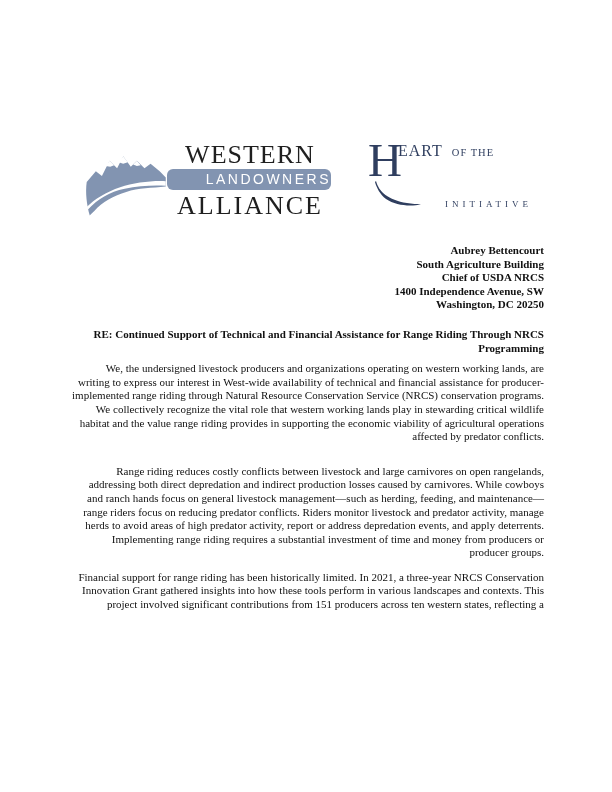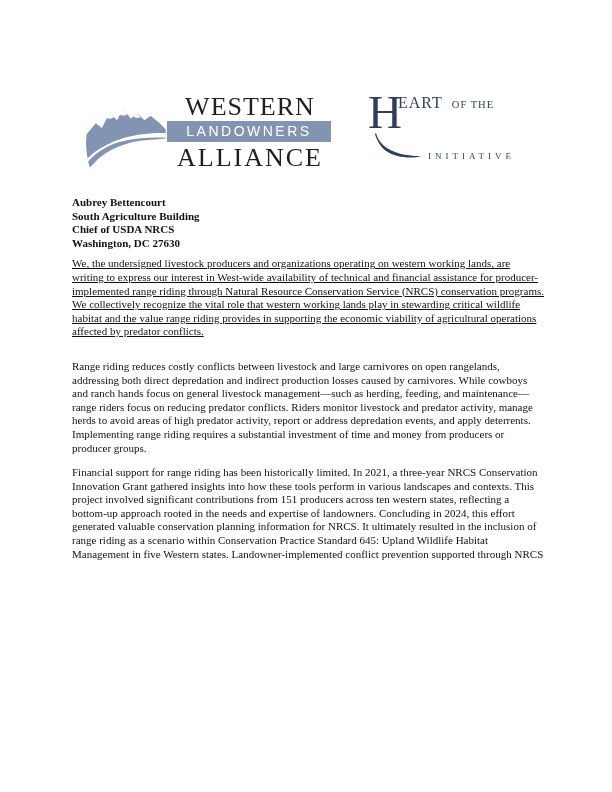--- a/index.html
+++ b/index.html
@@ -3,67 +3,69 @@
 <meta charset="utf-8">
 <style>
   html,body{margin:0;padding:0;background:#ffffff;}
   .page{
     position:relative;
     width:612px;height:563px;
     background:var(--paper,#ffffff);
     font-family:"Liberation Serif","DejaVu Serif",serif;
     color:var(--ink,#111111);
     overflow:hidden;
+    margin-top:48px;
   }
 
   
   .wla-logo{position:absolute;left:85px;top:92px;width:246px;height:84px;}
   .wla-art{position:absolute;left:0;top:4px;width:84px;height:76px;}
   .wla-words{position:absolute;left:84px;top:0;width:162px;text-align:center;}
   .wla-western{
     font-size:26px;line-height:29px;letter-spacing:1px;
     color:var(--logo_ink,#1f1f1f);white-space:nowrap;
   }
   .wla-bar{
     background:var(--wla_blue,#8294b1);
     color:#ffffff;
     font-family:"Liberation Sans","DejaVu Sans",sans-serif;
     font-size:14px;line-height:21px;letter-spacing:2.5px;
-    text-align:center;white-space:nowrap;
+    text-align:right;white-space:nowrap;
     margin-left:-2px;
+    border-radius:6px;
   }
   .wla-alliance{
     font-size:26px;line-height:31px;letter-spacing:2px;
     color:var(--logo_ink,#1f1f1f);white-space:nowrap;
   }
 
   
   .hotr-logo{
     position:absolute;left:368px;top:92px;width:160px;height:72px;
     color:var(--hotr_navy,#2f3e5f);
   }
   .hotr-h{position:absolute;left:0;top:-3px;font-size:47px;line-height:47px;}
   .hotr-flourish{position:absolute;left:7px;top:41px;}
   .hotr-line1{position:absolute;left:30px;top:2px;white-space:nowrap;}
   .hotr-eart{font-size:16px;letter-spacing:1px;}
   .hotr-ofthe{font-size:10.5px;letter-spacing:1px;margin-left:5px;font-family:Liberation Serif, serif;}
   .hotr-line2{position:absolute;left:38px;top:23px;white-space:nowrap;}
   .hotr-r{font-size:30px;line-height:32px;}
   .hotr-ockies{font-size:25px;letter-spacing:2px;}
-  .hotr-line3{position:absolute;left:60px;top:59px;font-size:9px;letter-spacing:4px;white-space:nowrap;}
+  .hotr-line3{position:absolute;left:77px;top:59px;font-size:9px;letter-spacing:4px;white-space:nowrap;}
 
   
   .letter{
     position:absolute;left:72px;top:196px;width:472px;
-    font-size:11px;line-height:13.6px;text-align:left;
+    font-size:11px;line-height:13.6px;text-align:right;
   }
   .recipient{font-weight:bold;}
   .subject{font-weight:bold;margin-top:16px;}
   .salutation{margin-top:15px;}
-  .para-1{margin-top:7px;text-decoration:underline;}
+  .para-1{margin-top:7px;}
   .para-2{margin-top:21px;}
   .para-3{margin-top:11px;}
   .lead-bold{font-weight:normal;}
 </style>
 </head>
 <body>
 
 <div class="page">
 
   <div class="wla-logo">
@@ -93,23 +95,25 @@
     </div>
     <div class="hotr-line3">INITIATIVE</div>
   </div>
 
   <div class="letter">
 
     <div class="recipient">
       <div>Aubrey Bettencourt</div>
       <div>South Agriculture Building</div>
       <div>Chief of USDA NRCS</div>
-      <div>Washington, DC 27630</div>
+      <div>1400 Independence Avenue, SW</div>
+      <div>Washington, DC 20250</div>
     </div>
 
+    <div class="subject">RE: Continued Support of Technical and Financial Assistance for Range Riding Through NRCS Programming</div>
 
 
     <div class="para-1">We, the undersigned livestock producers and organizations operating on western working lands, are writing to express our interest in West-wide availability of technical and financial assistance for producer-implemented range riding through Natural Resource Conservation Service (NRCS) conservation programs. We collectively recognize the vital role that western working lands play in stewarding critical wildlife habitat and the value range riding provides in supporting the economic viability of agricultural operations affected by predator conflicts.</div>
 
     <div class="para-2"><span class="lead-bold">Range riding</span><span> reduces costly conflicts between livestock and large carnivores on open rangelands, addressing both direct depredation and indirect production losses caused by carnivores. While cowboys and ranch hands focus on general livestock management—such as herding, feeding, and maintenance—range riders focus on reducing predator conflicts. Riders monitor livestock and predator activity, manage herds to avoid areas of high predator activity, report or address depredation events, and apply deterrents. Implementing range riding requires a substantial investment of time and money from producers or producer groups.</span></div>
 
     <div class="para-3">Financial support for range riding has been historically limited. In 2021, a three-year NRCS Conservation Innovation Grant gathered insights into how these tools perform in various landscapes and contexts. This project involved significant contributions from 151 producers across ten western states, reflecting a bottom-up approach rooted in the needs and expertise of landowners. Concluding in 2024, this effort generated valuable conservation planning information for NRCS. It ultimately resulted in the inclusion of range riding as a scenario within Conservation Practice Standard 645: Upland Wildlife Habitat Management in five Western states. Landowner-implemented conflict prevention supported through NRCS conservation programs is an example of locally driven, producer-informed conservation efforts, distinct from more traditional top-down or designation-focused models.</div>
 
   </div>
 </div>

